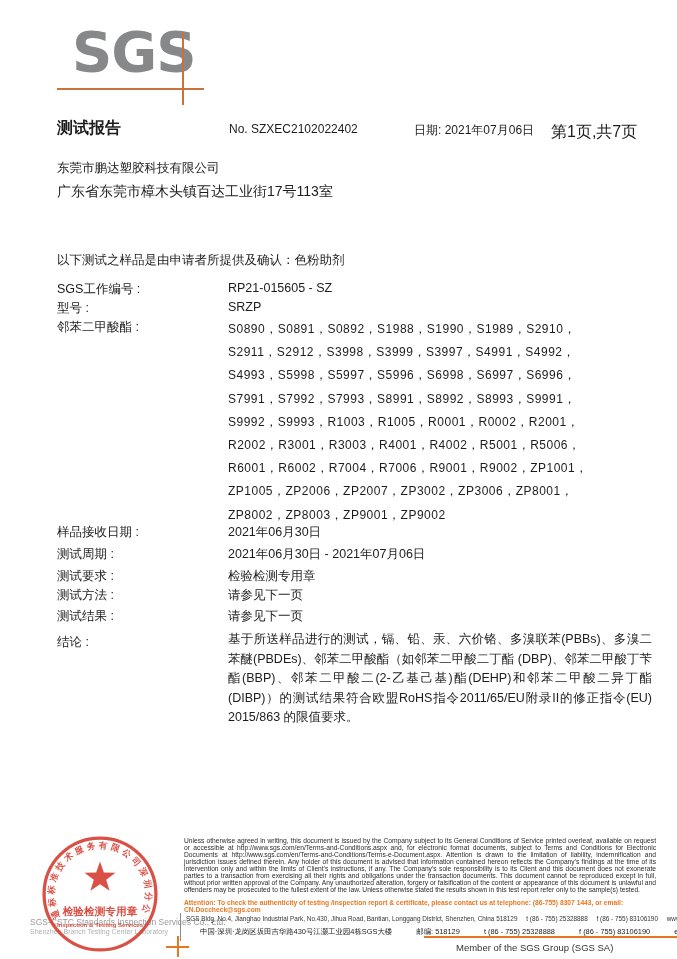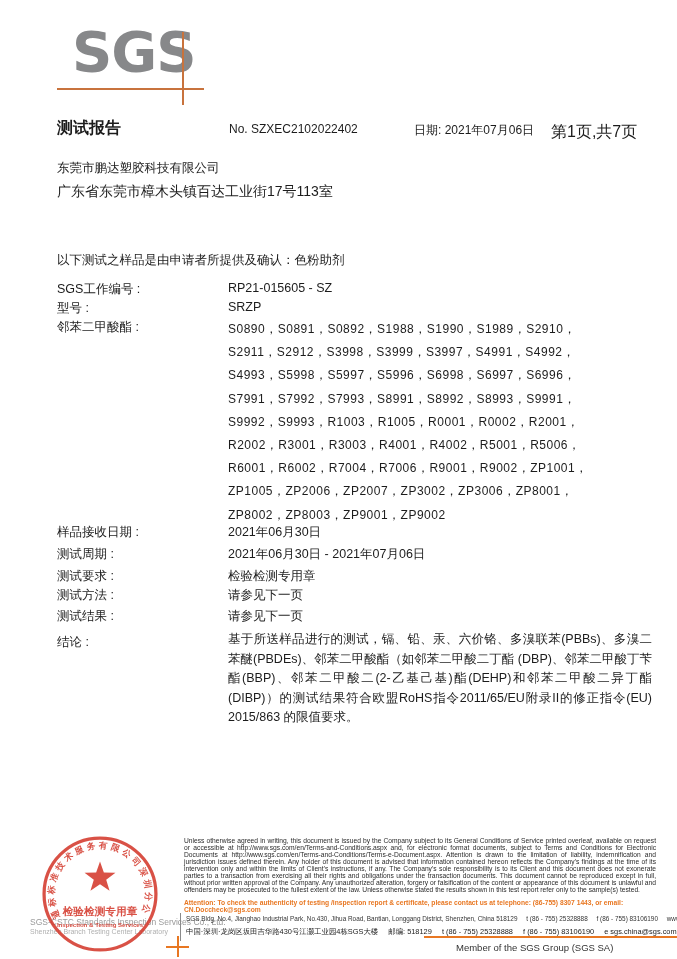--- a/index.html
+++ b/index.html
@@ -42,21 +42,21 @@
     position:absolute;left:184px;top:837px;width:472px;font-size:6.7px;line-height:7.0px;
     color:#2a2a2a;text-align:justify;
   }
   .attention{
     position:absolute;left:184px;top:899px;width:472px;font-size:6.7px;line-height:7.2px;
     color:#e87722;font-weight:bold;
   }
   .addr-en{position:absolute;left:186px;top:915px;width:488px;font-size:6.4px;color:#333;white-space:nowrap;}
   .addr-en span{margin-right:7px;}
   .addr-cn{position:absolute;left:186px;top:927px;width:488px;font-size:7.4px;color:#222;white-space:nowrap;}
-  .addr-cn span{margin-right:8px;}
+  .addr-cn span{margin-right:8px;margin-left:14px;}
   .member-line{position:absolute;left:424px;top:936px;width:253px;height:2px;background:#e87722;}
   .member-text{position:absolute;left:456px;top:942px;font-size:9.5px;color:#333;text-align:center;}
   .reg-cross-v{position:absolute;left:177px;top:936px;width:1.5px;height:21px;background:#e87722;}
   .reg-cross-h{position:absolute;left:166px;top:946px;width:23px;height:1.5px;background:#e87722;}
 </style>
 </head>
 <body>
 
 <div class="page">
 

